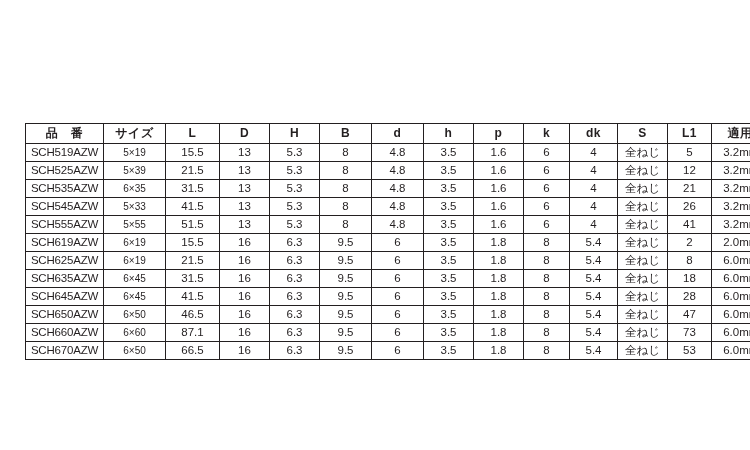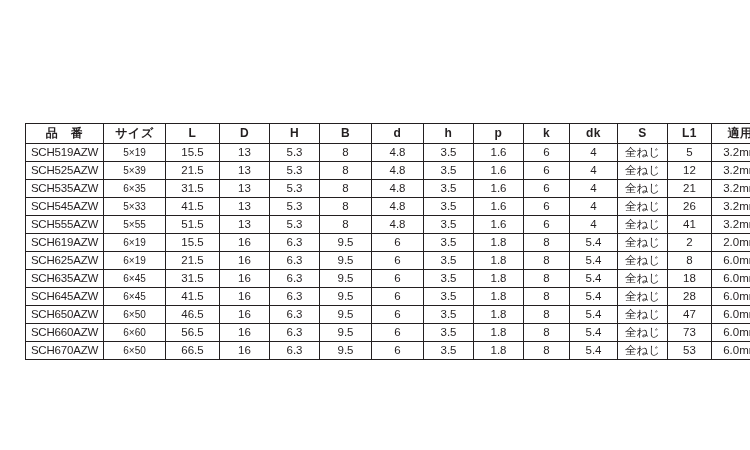--- a/index.html
+++ b/index.html
@@ -269,21 +269,21 @@
         <td>1.8</td>
         <td>8</td>
         <td>5.4</td>
         <td>全ねじ</td>
         <td>47</td>
         <td class="thick">6.0mmまで</td>
       </tr>
       <tr>
         <td class="code">SCH660AZW</td>
         <td class="size">6×60</td>
-        <td>56.5</td>
+        <td>87.1</td>
         <td>16</td>
         <td>6.3</td>
         <td>9.5</td>
         <td>6</td>
         <td>3.5</td>
         <td>1.8</td>
         <td>8</td>
         <td>5.4</td>
         <td>全ねじ</td>
         <td>73</td>

